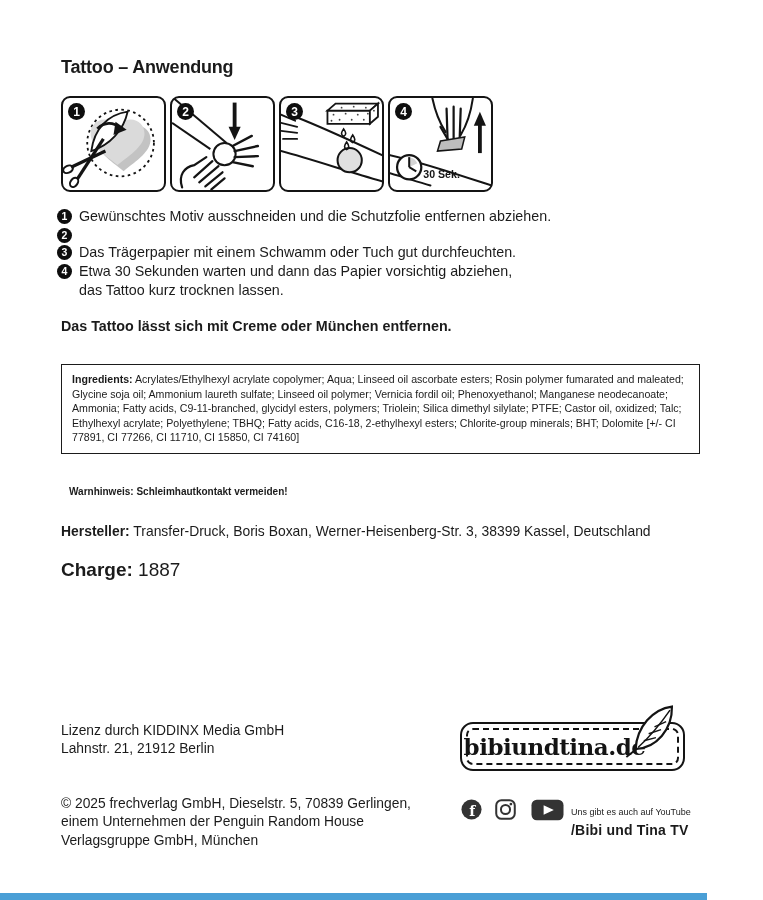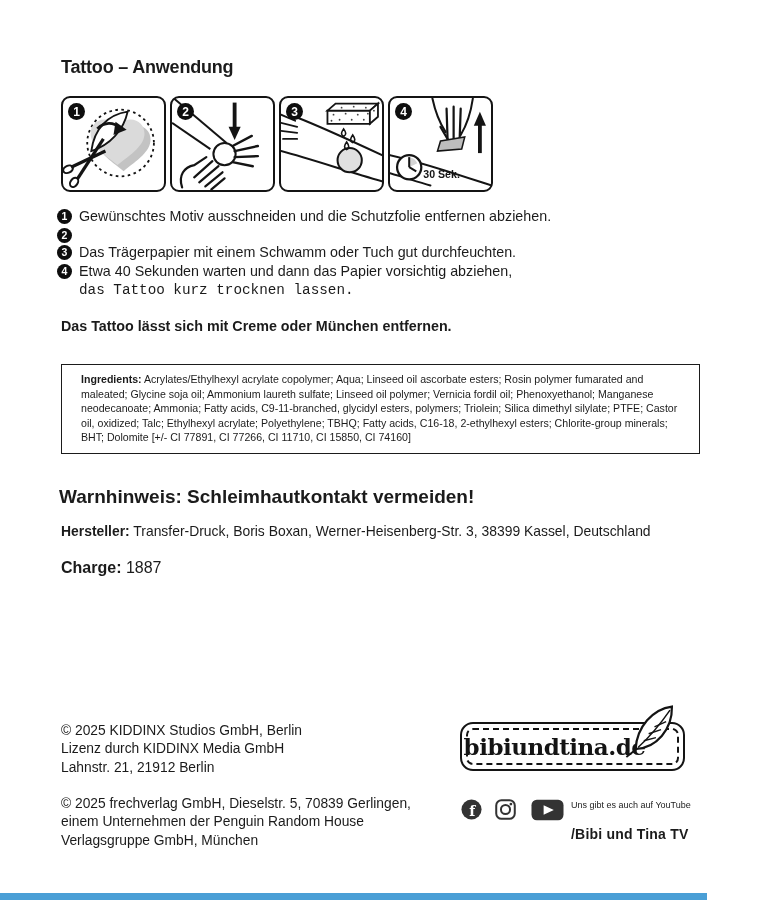--- a/index.html
+++ b/index.html
@@ -11,49 +11,49 @@
   .picto-row { position:absolute; left:61px; top:96px; display:flex; gap:4px; }
   .picto { position:relative; width:105px; height:96px; border:2.4px solid #141414; border-radius:9px; background:#fff; }
   .picto svg { position:absolute; inset:0; width:100%; height:100%; }
   .num-badge { position:absolute; left:5px; top:5px; width:17px; height:17px; border-radius:50%;
     background:#0e0e0e; color:#fff; font-size:12px; font-weight:bold; display:flex; align-items:center; justify-content:center; z-index:2; }
 
   .steps { position:absolute; left:57px; top:207px; width:520px; font-size:14.3px; line-height:19px; }
   .step { display:flex; align-items:flex-start; }
   .step-bullet { flex:0 0 auto; width:15px; height:15px; margin-top:2px; margin-right:7px; border-radius:50%;
     background:#0e0e0e; color:#fff; font-size:10.5px; font-weight:bold; display:flex; align-items:center; justify-content:center; }
-  .step-cont { margin-left:22px;font-family:Liberation Mono, monospace; }
+  .step-cont { margin-left:22px; }
 
   .removal { position:absolute; left:61px; top:318px; font-size:14.3px; font-weight:bold; }
 
   .ingredients-box { position:absolute; left:61px; top:364px; width:639px; border:1.6px solid #1b1b1b;
-    padding:7px 11px 8px 19px; font-size:10.6px; line-height:14.6px; }
-
-  .warn  { position:absolute; left:59px; top:486px; font-size:19px; font-weight:bold; }
+    padding:7px 11px 8px 10px; font-size:10.6px; line-height:14.6px; }
+
+  .warn  { position:absolute; left:69px; top:486px; font-size:10px; font-weight:bold; }
   .manu  { position:absolute; left:61px; top:523px; font-size:13.9px; }
-  .chg   { position:absolute; left:61px; top:559px; font-size:16px; }
+  .chg   { position:absolute; left:61px; top:559px; font-size:19px; }
   .blabel { font-weight:bold; }
 
   .copy1 { position:absolute; left:61px; top:722px; font-size:13.8px; line-height:18.4px; }
   .copy2 { position:absolute; left:61px; top:795px; font-size:13.8px; line-height:18.4px; }
 
   .badge-box { position:absolute; left:460px; top:722px; width:225px; height:49px;
     border:2.6px solid #141414; border-radius:13px; background:#fff; }
   .badge-dash { position:absolute; inset:4px; border:2.4px dashed #141414; border-radius:7px;
     display:flex; align-items:center; justify-content:center; padding-right:36px; }
   .badge-url { font-family:"DejaVu Serif", serif; font-weight:bold; font-size:23px; letter-spacing:-0.5px; color:#141414; }
   .leaf { position:absolute; left:628px; top:701px; width:52px; height:64px; transform:rotate(14deg); z-index:3; }
 
   .social-row { position:absolute; left:461px; top:798px; display:flex; align-items:flex-start; }
   .soc-icon { display:block; }
   .fb { margin-right:13px; margin-top:1px; }
   .ig { margin-right:15px; margin-top:1px; }
   .yt { margin-right:7px; margin-top:1px; }
-  .yt-note { font-size:9px; color:#222; display:block; margin-top:2px; }
-  .yt-channel { font-size:14px; font-weight:bold; color:#1b1b1b; display:block; margin-top:16px; letter-spacing:0.2px; }
+  .yt-note { font-size:9px; color:#222; display:block; margin-top:9px; }
+  .yt-channel { font-size:14px; font-weight:bold; color:#1b1b1b; display:block; margin-top:5px; letter-spacing:0.2px; }
 
   .bottom-bar { position:absolute; left:0; bottom:0; width:100%; height:7px; background:#4a9fd6; }
 </style>
 </head>
 <body>
 
 <div class="page">
 
   <div class="title">Tattoo – Anwendung</div>
 
@@ -178,37 +178,36 @@
     </div>
     <div class="step">
       <span class="step-bullet">2</span>
     </div>
     <div class="step">
       <span class="step-bullet">3</span>
       <span>Das Trägerpapier mit einem Schwamm oder Tuch gut durchfeuchten.</span>
     </div>
     <div class="step">
       <span class="step-bullet">4</span>
-      <span>Etwa 40 Sekunden warten und dann das Papier vorsichtig abziehen,</span>
+      <span>Etwa 30 Sekunden warten und dann das Papier vorsichtig abziehen,</span>
     </div>
     <div class="step-cont">das Tattoo kurz trocknen lassen.</div>
   </div>
 
   <div class="removal">Das Tattoo lässt sich mit Creme oder München entfernen.</div>
 
   <div class="ingredients-box"><span class="blabel">Ingredients:</span><span> Acrylates/Ethylhexyl acrylate copolymer; Aqua; Linseed oil ascorbate esters; Rosin polymer fumarated and maleated; Glycine soja oil; Ammonium laureth sulfate; Linseed oil polymer; Vernicia fordil oil; Phenoxyethanol; Manganese neodecanoate; Ammonia; Fatty acids, C9-11-branched, glycidyl esters, polymers; Triolein; Silica dimethyl silylate; PTFE; Castor oil, oxidized; Talc; Ethylhexyl acrylate; Polyethylene; TBHQ; Fatty acids, C16-18, 2-ethylhexyl esters; Chlorite-group minerals; BHT; Dolomite [+/- CI 77891, CI 77266, CI 11710, CI 15850, CI 74160]</span></div>
 
   <div class="warn"><span>Warnhinweis:</span><span> Schleimhautkontakt vermeiden!</span></div>
 
   <div class="manu"><span class="blabel">Hersteller:</span><span> Transfer-Druck, Boris Boxan, Werner-Heisenberg-Str. 3, 38399 Kassel, Deutschland</span></div>
 
   <div class="chg"><span class="blabel">Charge:</span><span> 1887</span></div>
 
   <div class="copy1">
-    <div>© 2025 KIDDINX Studios GmbH, Berlin</div>
     <div>Lizenz durch KIDDINX Media GmbH</div>
     <div>Lahnstr. 21, 21912 Berlin</div>
   </div>
 
   <div class="copy2">
     <div>© 2025 frechverlag GmbH, Dieselstr. 5, 70839 Gerlingen,</div>
     <div>einem Unternehmen der Penguin Random House</div>
     <div>Verlagsgruppe GmbH, München</div>
   </div>
 

